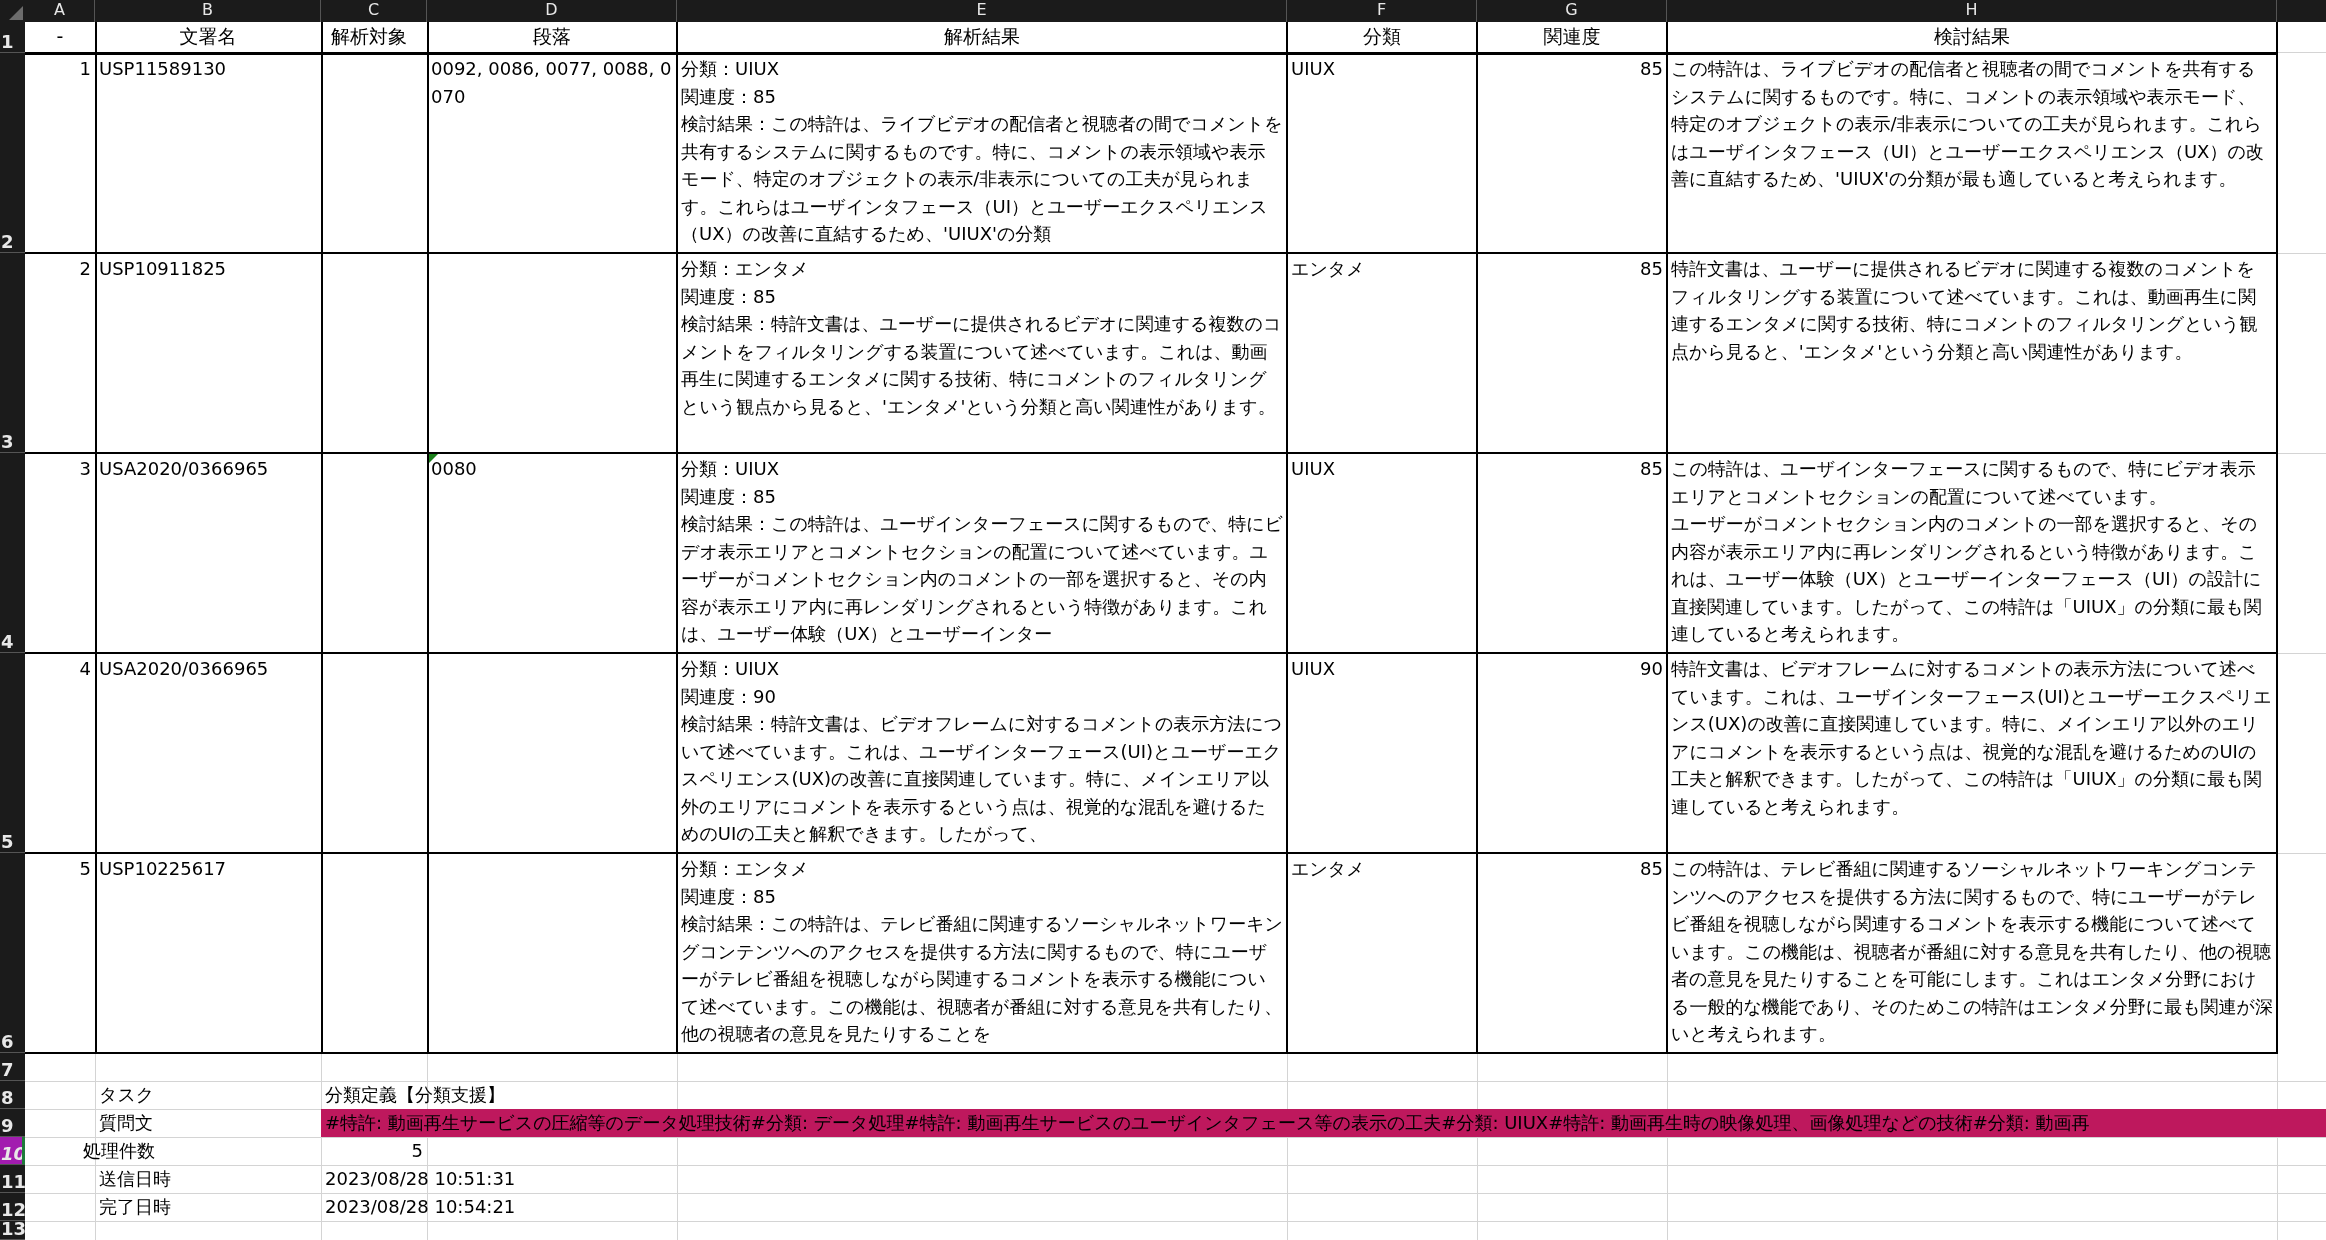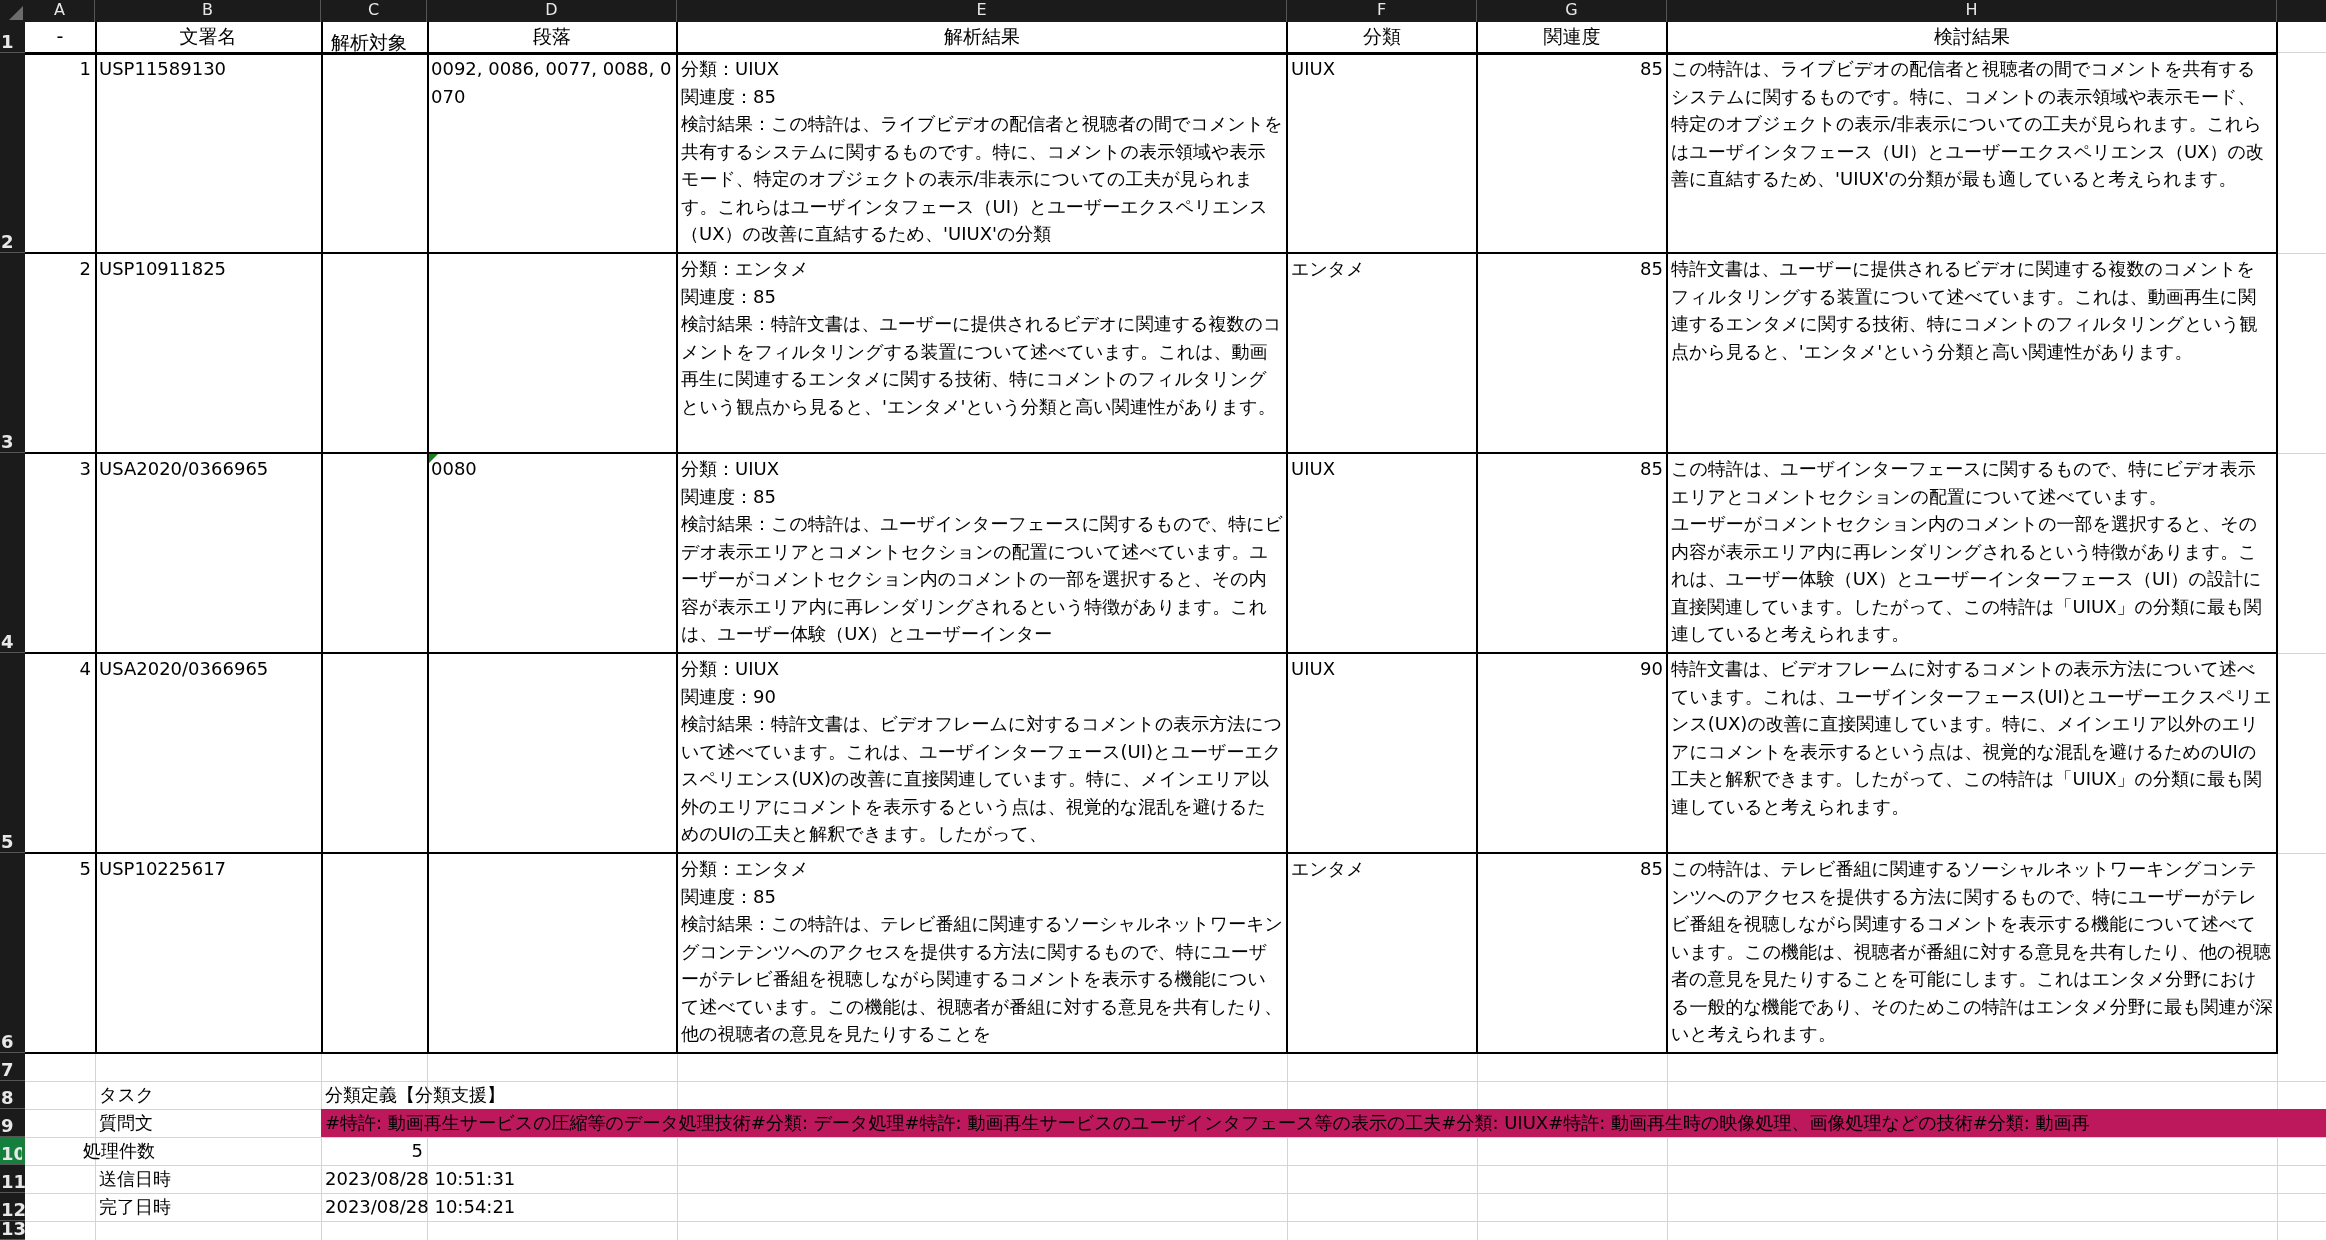--- a/index.html
+++ b/index.html
@@ -7,21 +7,21 @@
          font-family:"DejaVu Sans", "Liberation Sans", sans-serif; color:#000; }
   .colhdr { position:absolute; top:0; left:0; width:2326px; height:22px; background:#1b1b1b; }
   .colhdr .c { position:absolute; top:0; height:22px; line-height:20px; text-align:center;
                color:#e8e8e8; font-size:16px; border-right:1px solid #555; box-sizing:border-box; }
   .corner { position:absolute; left:0; top:0; width:25px; height:22px; background:#1b1b1b; }
   .corner::after { content:""; position:absolute; right:2px; bottom:2px; width:0; height:0;
                    border-left:14px solid transparent; border-bottom:14px solid #6c6c6c; }
   .rowhdr { position:absolute; left:0; width:25px; background:#1b1b1b; color:#e8e8e8;
             font-size:18px; font-weight:bold; box-sizing:border-box; border-bottom:1px solid #555;
             display:flex; align-items:flex-end; padding-left:1px; overflow:hidden; }
-  .rowhdr.sel { background:#15803d; border-right:3px solid #1e7b3a; }
+  .rowhdr.sel { background:#a21caf; border-right:3px solid #1e7b3a;font-style:italic; }
   .cell { position:absolute; box-sizing:border-box; font-size:18px; line-height:27.5px;
           padding:2px 4px; overflow:hidden; word-break:break-all; white-space:pre-wrap; }
   .hdr { text-align:center; line-height:22px; padding:3px 4px; font-size:19px; }
   .num { text-align:right; }
   .grid-line-v { position:absolute; top:22px; width:1px; background:#d4d4d4; }
   .grid-line-h { position:absolute; left:25px; height:1px; background:#d4d4d4; }
   .tbl-border { position:absolute; background:#000; }
   .plain { position:absolute; font-size:18px; line-height:28px; white-space:nowrap; overflow:visible; padding-left:4px; box-sizing:border-box; }
   .green-tri { position:absolute; width:0; height:0; border-top:10px solid #1a7f1a; border-right:10px solid transparent; }
 </style>
@@ -72,21 +72,21 @@
 <div class="grid-line-h" style="top:1109px;width:2301px"></div>
 <div class="grid-line-h" style="top:1137px;width:2301px"></div>
 <div class="grid-line-h" style="top:1165px;width:2301px"></div>
 <div class="grid-line-h" style="top:1193px;width:2301px"></div>
 <div class="grid-line-h" style="top:1221px;width:2301px"></div>
 
 <div style="position:absolute;left:25px;top:22px;width:2252px;height:1031px;background:#fff"></div>
 
 <div class="cell hdr" style="left:25px;top:22px;width:70px;height:31px">-</div>
 <div class="cell hdr" style="left:95px;top:22px;width:226px;height:31px">文署名</div>
-<div class="cell hdr" style="left:321px;top:28px;width:96px;height:31px">解析対象</div>
+<div class="cell hdr" style="left:321px;top:22px;width:96px;height:31px">解析対象</div>
 <div class="cell hdr" style="left:427px;top:22px;width:250px;height:31px">段落</div>
 <div class="cell hdr" style="left:677px;top:22px;width:610px;height:31px">解析結果</div>
 <div class="cell hdr" style="left:1287px;top:22px;width:190px;height:31px">分類</div>
 <div class="cell hdr" style="left:1477px;top:22px;width:190px;height:31px">関連度</div>
 <div class="cell hdr" style="left:1667px;top:22px;width:610px;height:31px">検討結果</div>
 
 <div class="cell num" style="left:25px;top:53px;width:70px;height:200px">1</div>
 <div class="cell" style="left:95px;top:53px;width:226px;height:200px">USP11589130</div>
 <div class="cell" style="left:321px;top:53px;width:106px;height:200px"></div>
 <div class="cell" style="left:427px;top:53px;width:250px;height:200px">0092, 0086, 0077, 0088, 0070</div>

